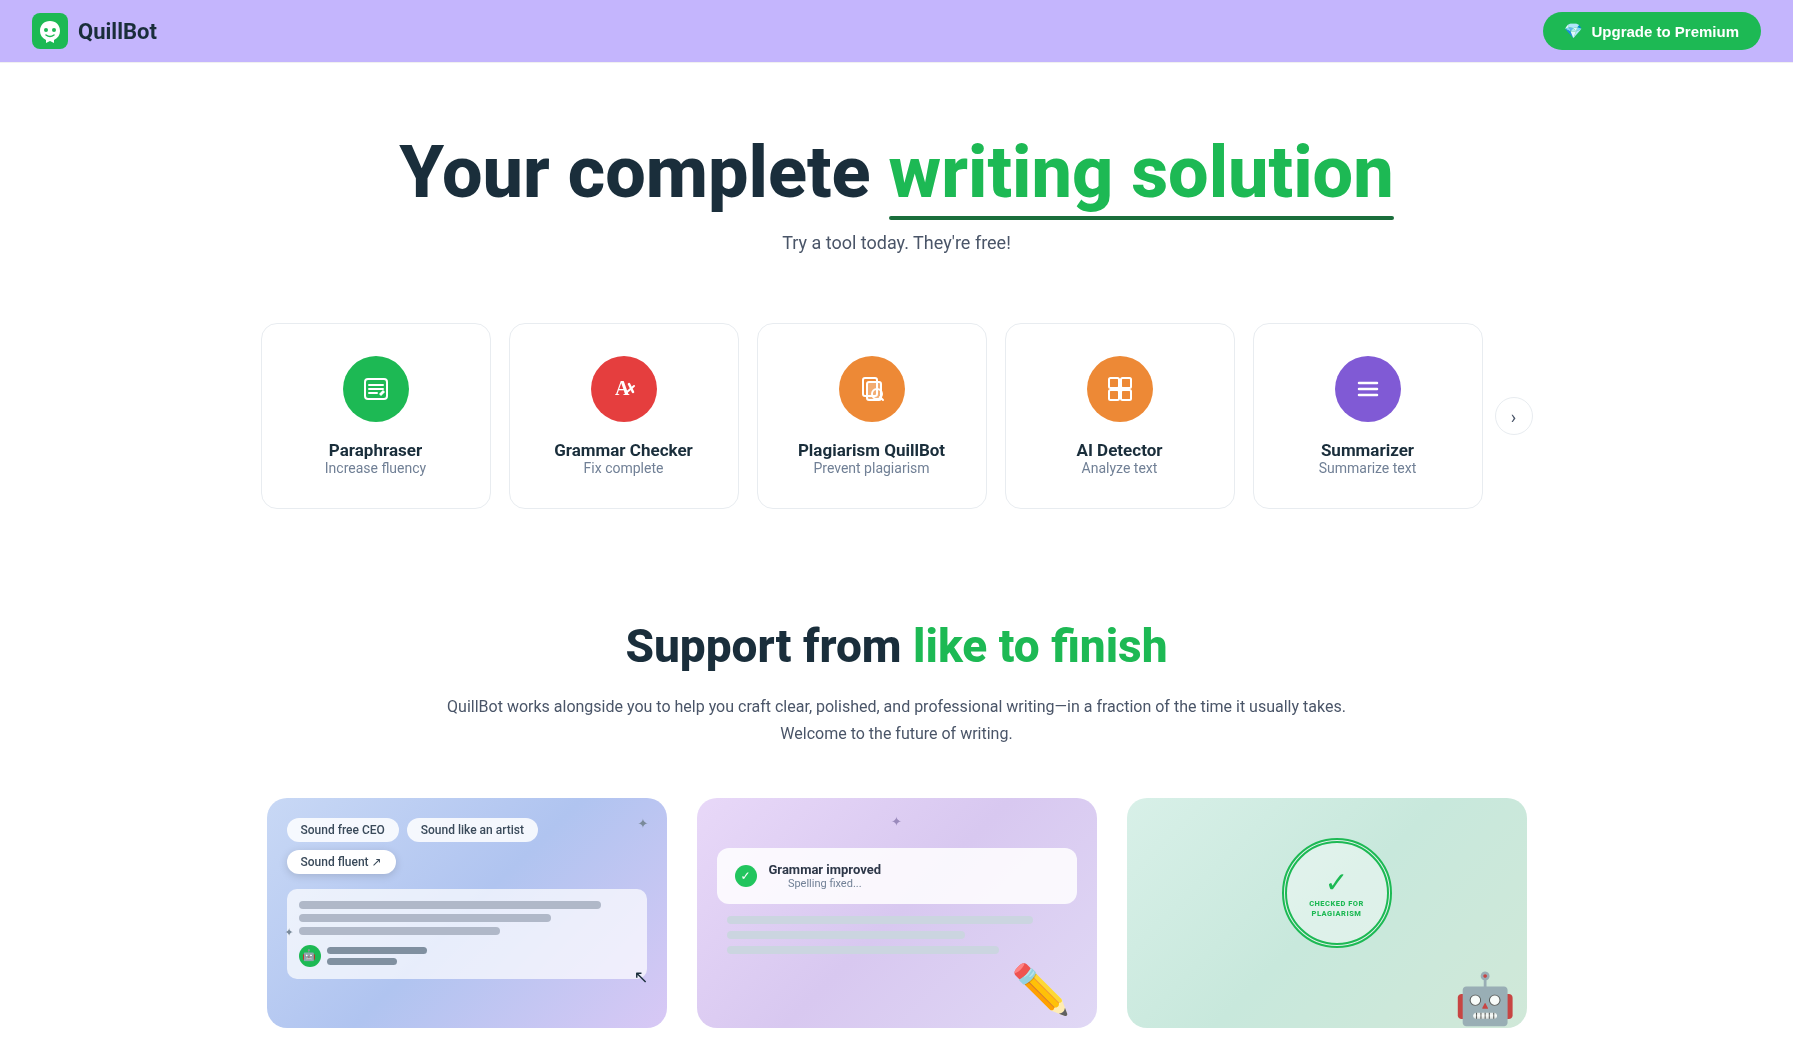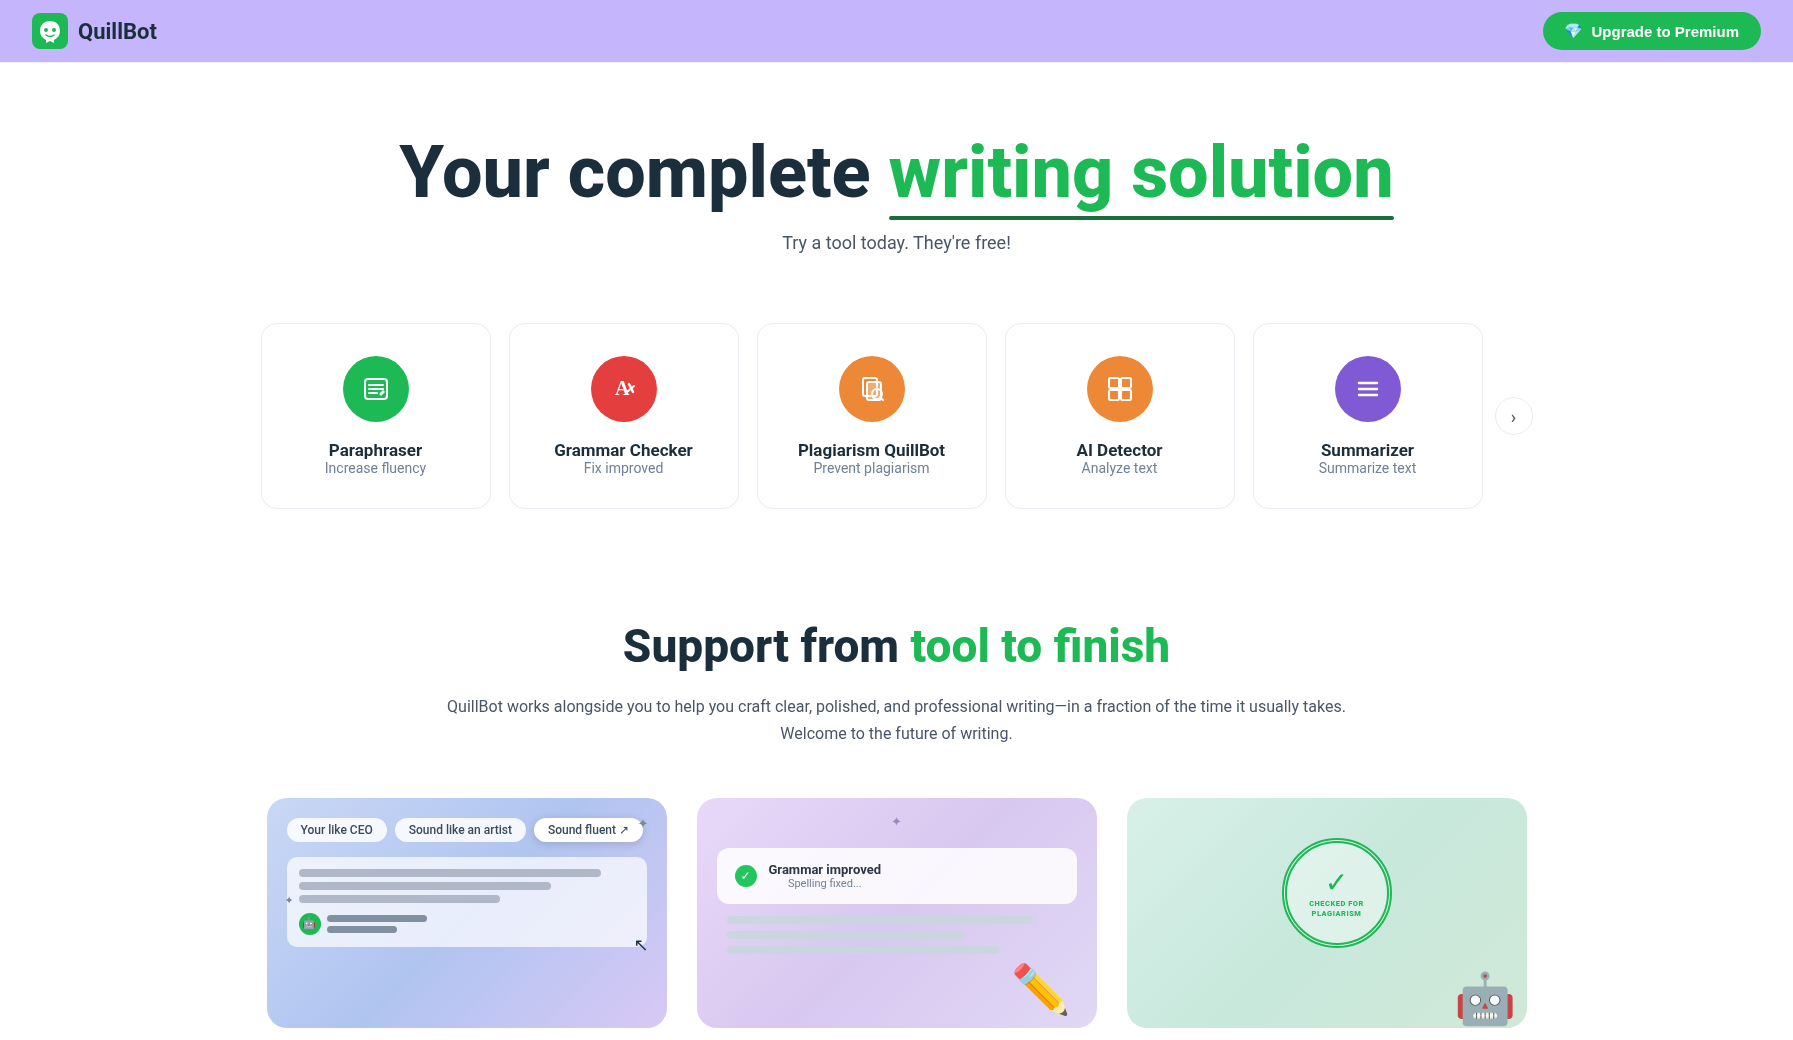--- a/index.html
+++ b/index.html
@@ -308,21 +308,21 @@
 
     <div class="tool-card">
       <div class="tool-icon-circle" style="background:#e53e3e;">
         <svg width="34" height="34" viewBox="0 0 34 34" fill="none">
           <text x="8" y="23" font-size="20" font-weight="900" fill="white" font-family="serif">A</text>
           <path d="M22 12 L26 20" stroke="white" stroke-width="2.5" stroke-linecap="round"></path>
           <path d="M20 20 L27 14" stroke="white" stroke-width="2" stroke-linecap="round"></path>
         </svg>
       </div>
       <div class="tool-name">Grammar Checker</div>
-      <div class="tool-desc">Fix improved</div>
+      <div class="tool-desc">Fix complete</div>
     </div>
 
     <div class="tool-card">
       <div class="tool-icon-circle" style="background:#ed8936;">
         <svg width="34" height="34" viewBox="0 0 34 34" fill="none">
           <rect x="8" y="6" width="14" height="18" rx="2" stroke="white" stroke-width="2" fill="none"></rect>
           <rect x="12" y="10" width="14" height="18" rx="2" stroke="white" stroke-width="2" fill="rgba(255,255,255,0.3)"></rect>
           <circle cx="22" cy="22" r="5" stroke="white" stroke-width="2" fill="none"></circle>
           <line x1="25" y1="25" x2="28" y2="28" stroke="white" stroke-width="2" stroke-linecap="round"></line>
         </svg>
@@ -356,32 +356,32 @@
       <div class="tool-name">Summarizer</div>
       <div class="tool-desc">Summarize text</div>
     </div>
   </div>
 
   <div class="next-arrow">›</div>
 </section>
 
 <section class="support-section">
   <h2 class="support-title">
-    <span>Support from </span><span class="green-text">tool to finish</span>
+    <span>Support from </span><span class="green-text">like to finish</span>
   </h2>
   <p class="support-desc">QuillBot works alongside you to help you craft clear, polished, and professional writing—in a fraction of the time it usually takes. Welcome to the future of writing.</p>
 
   <div class="preview-row">
 
     <div class="preview-card preview-card-blue" style="position:relative;">
       <div class="paraphrase-preview">
         <div style="position:absolute; top:18px; right:18px; font-size:13px; color:#7a8a9a;">✦</div>
         <div style="position:absolute; left:18px; bottom:60px; font-size:11px; color:#7a8a9a;">✦</div>
         <div class="tone-chips">
-          <div class="chip">Your like CEO</div>
+          <div class="chip">Sound free CEO</div>
           <div class="chip">Sound like an artist</div>
           <div class="chip active">Sound fluent <span style="cursor:pointer">↗</span></div>
         </div>
         <div class="mini-editor">
           <div style="height:8px; background:#b0b8c8; border-radius:4px; margin-bottom:5px; width:90%;"></div>
           <div style="height:8px; background:#b0b8c8; border-radius:4px; margin-bottom:5px; width:75%;"></div>
           <div style="height:8px; background:#b0b8c8; border-radius:4px; width:60%;"></div>
           <div style="margin-top:10px; display:flex; align-items:center; gap:6px;">
             <div style="width:22px; height:22px; background:#1db954; border-radius:50%; display:flex; align-items:center; justify-content:center;">
               <span style="color:white; font-size:11px;">🤖</span>

